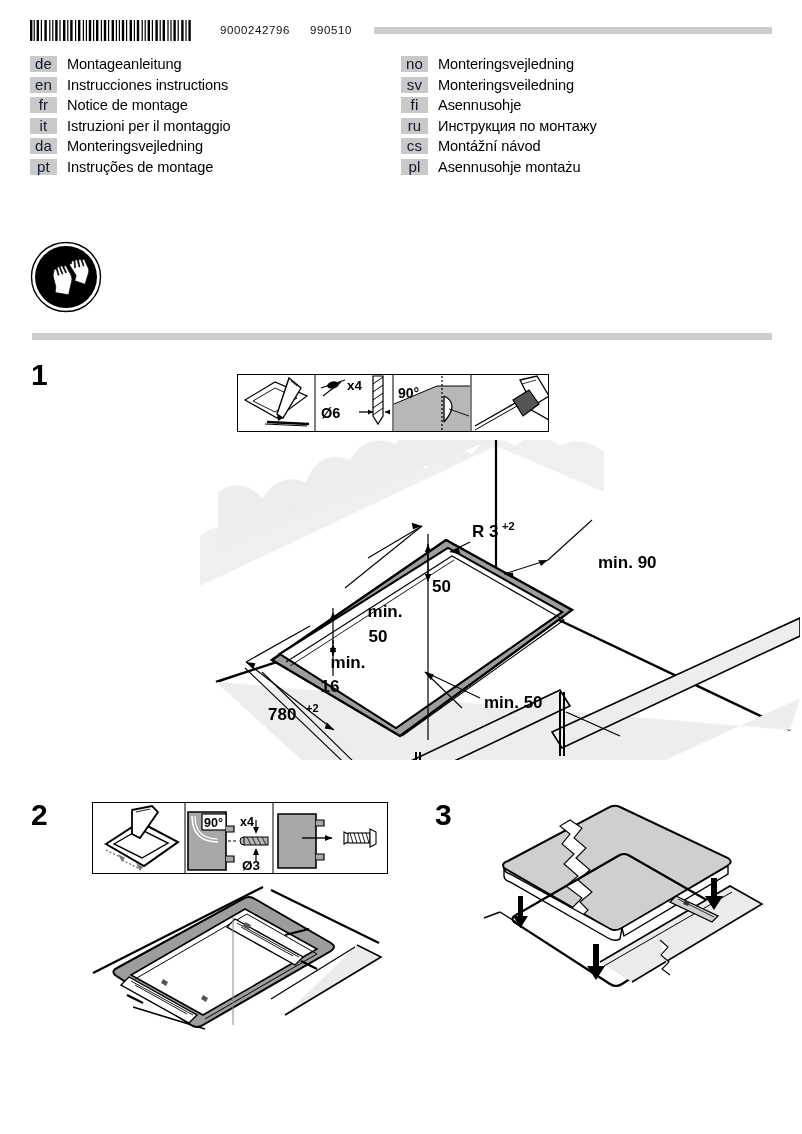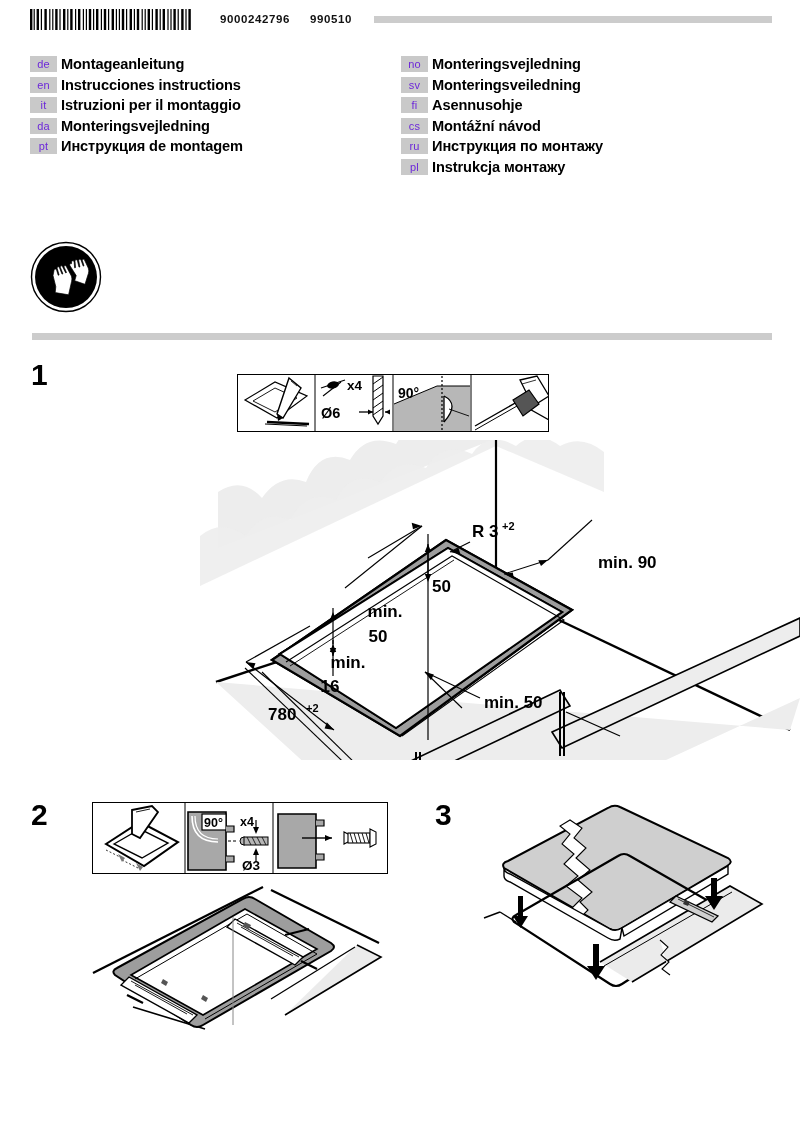--- a/index.html
+++ b/index.html
@@ -11,23 +11,22 @@
     width: 802px; height: 1134px;
     position: relative;
     font-family: "Liberation Sans", sans-serif;
     color: #000;
     overflow: hidden;
   }
 
   
   .header {
     position: absolute;
-    left: 30px; top: 8px;
+    left: 30px; top: 19px;
     width: 742px;
-    font-weight: bold;
   }
   .barcode-row {
     display: flex;
     align-items: center;
     height: 22px;
   }
   .barcode {
     width: 164px; height: 21px;
     display: block;
   }
@@ -57,32 +56,32 @@
   .lang-col { width: 380px; }
   .lang-row {
     display: flex;
     align-items: center;
     height: 20.5px;
   }
   .lang-code {
     width: 27px;
     height: 16px;
     background: #c9c9c9;
-    color: #6d28d9;
-    font-size: 11px;
+    color: #0f172a;
+    font-size: 15px;
     font-weight: 400;
     line-height: 16px;
     text-align: center;
     flex: 0 0 27px;
     letter-spacing: 0.2px;
   }
   .lang-name {
-    margin-left: 4px;
+    margin-left: 10px;
     font-size: 14.6px;
-    font-weight: bold;
+    font-weight: normal;
     white-space: nowrap;
     letter-spacing: -0.1px;
   }
 
   
   .glove-badge {
     position: absolute;
     left: 30px; top: 241px;
     width: 72px; height: 72px;
   }
@@ -184,57 +183,61 @@
   <div class="lang-col">
     <div class="lang-row">
       <span class="lang-code">de</span>
       <span class="lang-name">Montageanleitung</span>
     </div>
     <div class="lang-row">
       <span class="lang-code">en</span>
       <span class="lang-name">Instrucciones instructions</span>
     </div>
     <div class="lang-row">
+      <span class="lang-code">fr</span>
+      <span class="lang-name">Notice de montage</span>
+    </div>
+    <div class="lang-row">
       <span class="lang-code">it</span>
       <span class="lang-name">Istruzioni per il montaggio</span>
     </div>
     <div class="lang-row">
       <span class="lang-code">da</span>
       <span class="lang-name">Monteringsvejledning</span>
     </div>
     <div class="lang-row">
       <span class="lang-code">pt</span>
-      <span class="lang-name">Инструкция de montagem</span>
+      <span class="lang-name">Instruções de montage</span>
     </div>
   </div>
 
   <div class="lang-col">
     <div class="lang-row">
       <span class="lang-code">no</span>
       <span class="lang-name">Monteringsvejledning</span>
     </div>
     <div class="lang-row">
       <span class="lang-code">sv</span>
       <span class="lang-name">Monteringsveiledning</span>
     </div>
     <div class="lang-row">
       <span class="lang-code">fi</span>
       <span class="lang-name">Asennusohje</span>
     </div>
     <div class="lang-row">
+      <span class="lang-code">ru</span>
+      <span class="lang-name">Инструкция по монтажу</span>
+    </div>
+    <div class="lang-row">
       <span class="lang-code">cs</span>
       <span class="lang-name">Montážní návod</span>
     </div>
     <div class="lang-row">
-      <span class="lang-code">ru</span>
-      <span class="lang-name">Инструкция по монтажу</span>
-    </div>
-    <div class="lang-row">
       <span class="lang-code">pl</span>
-      <span class="lang-name">Instrukcja монтажу</span>
+      <span class="lang-name">Asennusohje montażu</span>
     </div>
   </div>
 
 </div>
 
 <svg class="glove-badge" viewBox="0 0 72 72">
   <circle cx="36" cy="36" r="34.5" fill="none" stroke="#000" stroke-width="1.4"></circle>
   <circle cx="36" cy="36" r="31" fill="#000"></circle>
   <g fill="#ffffff" stroke="#000" stroke-width="0.7">
 

